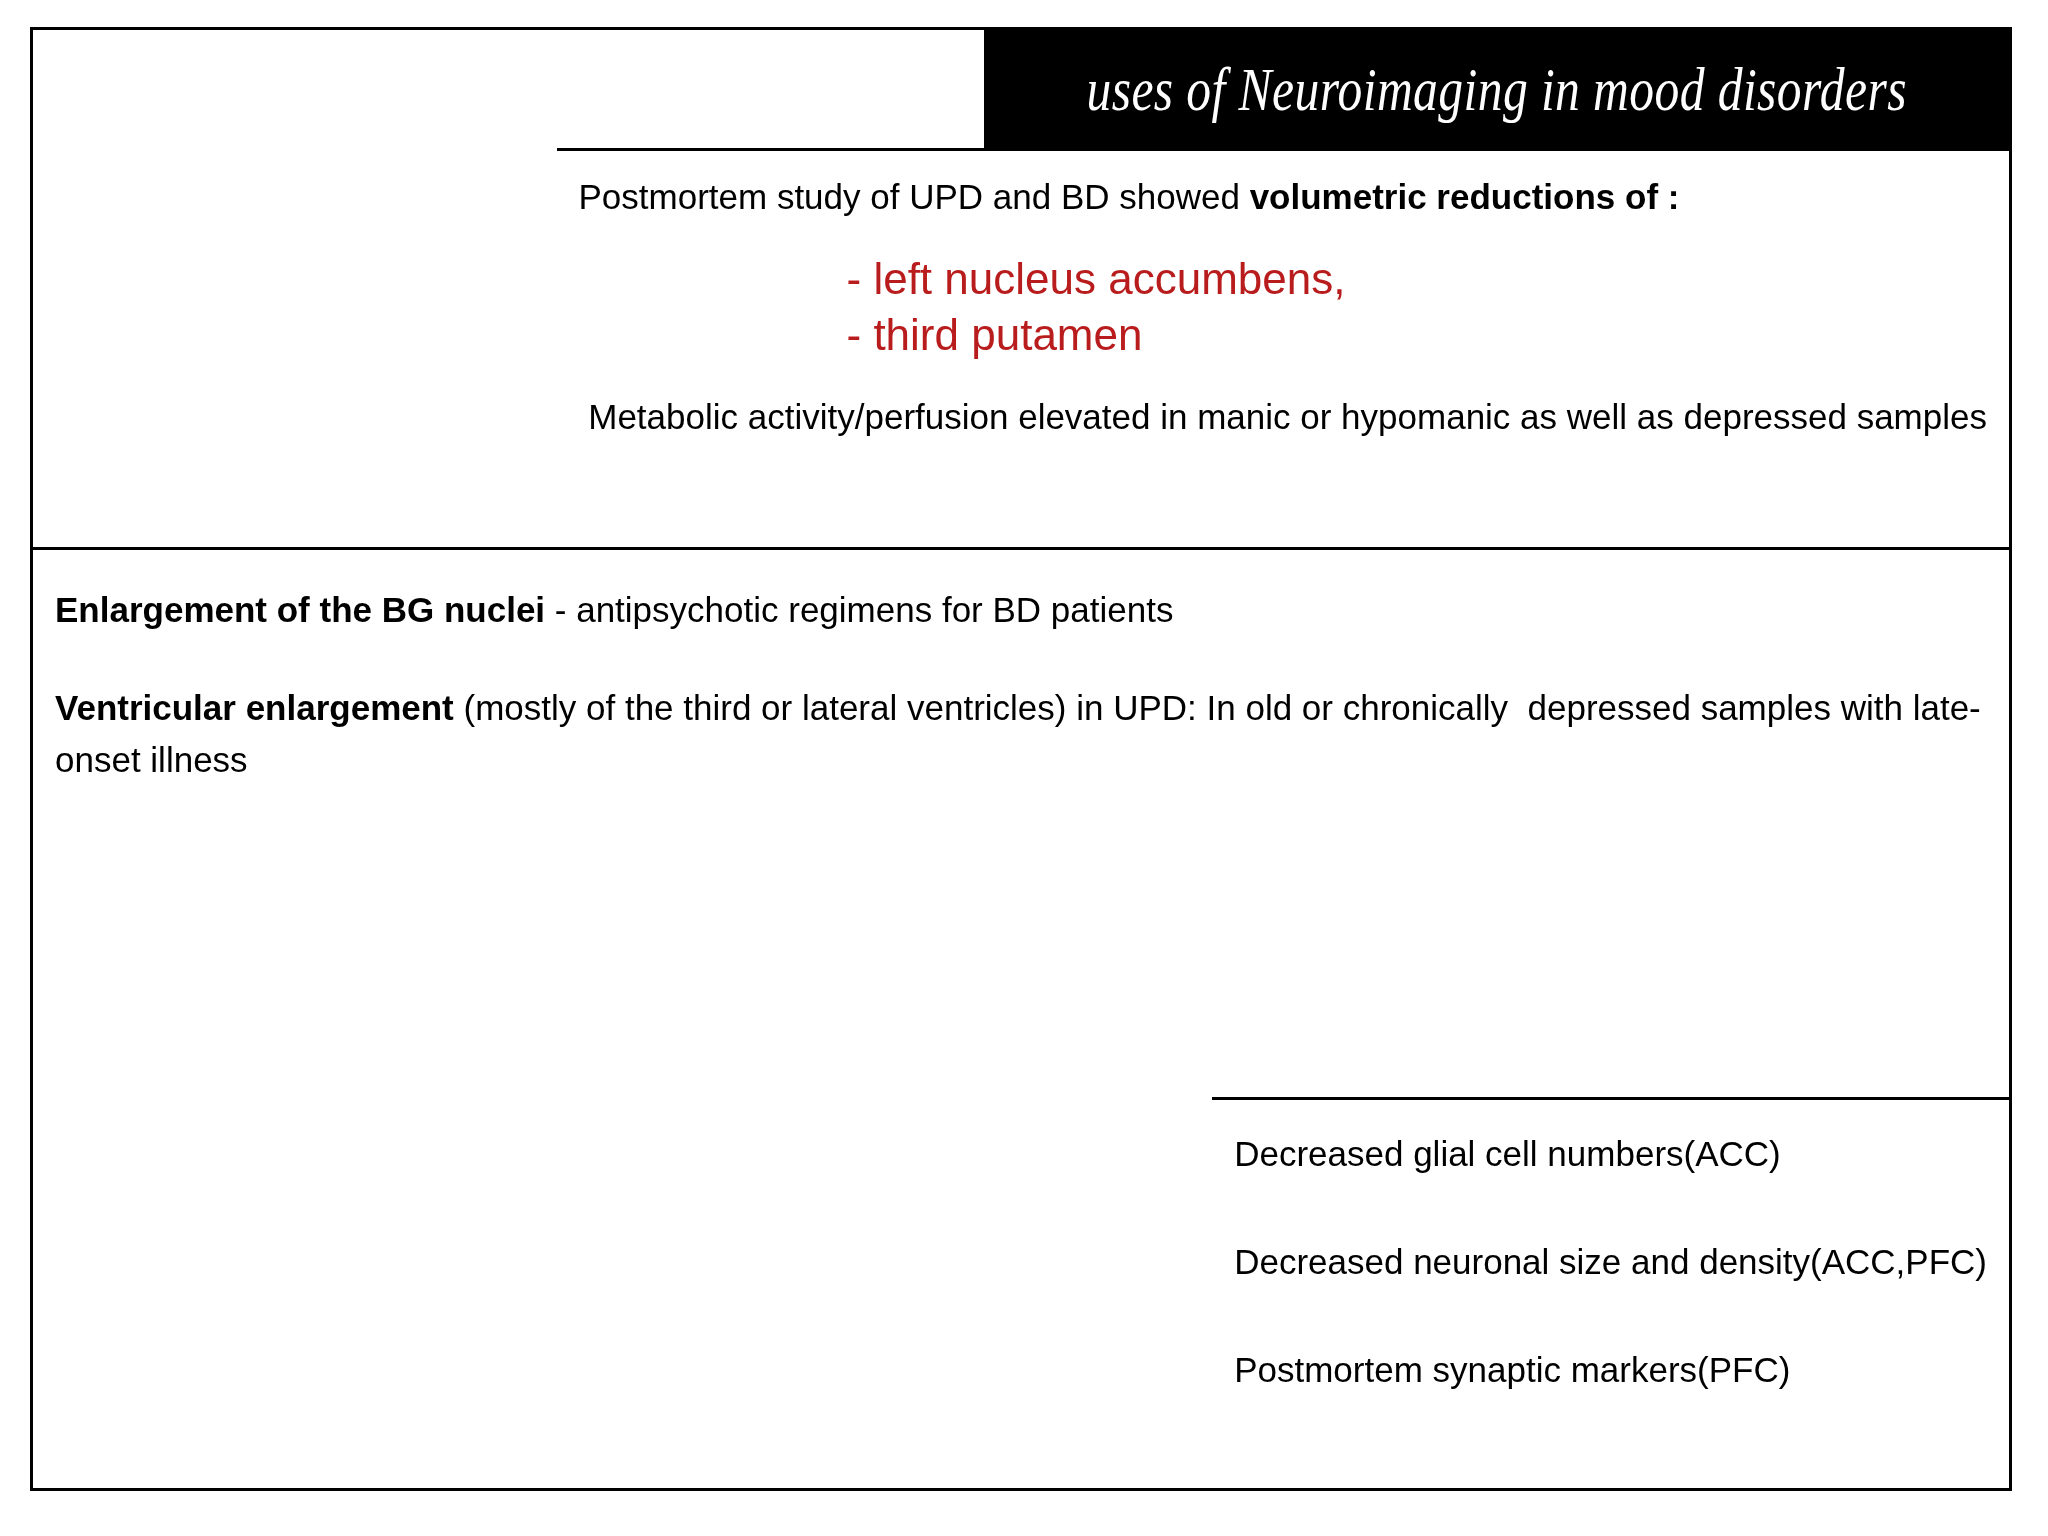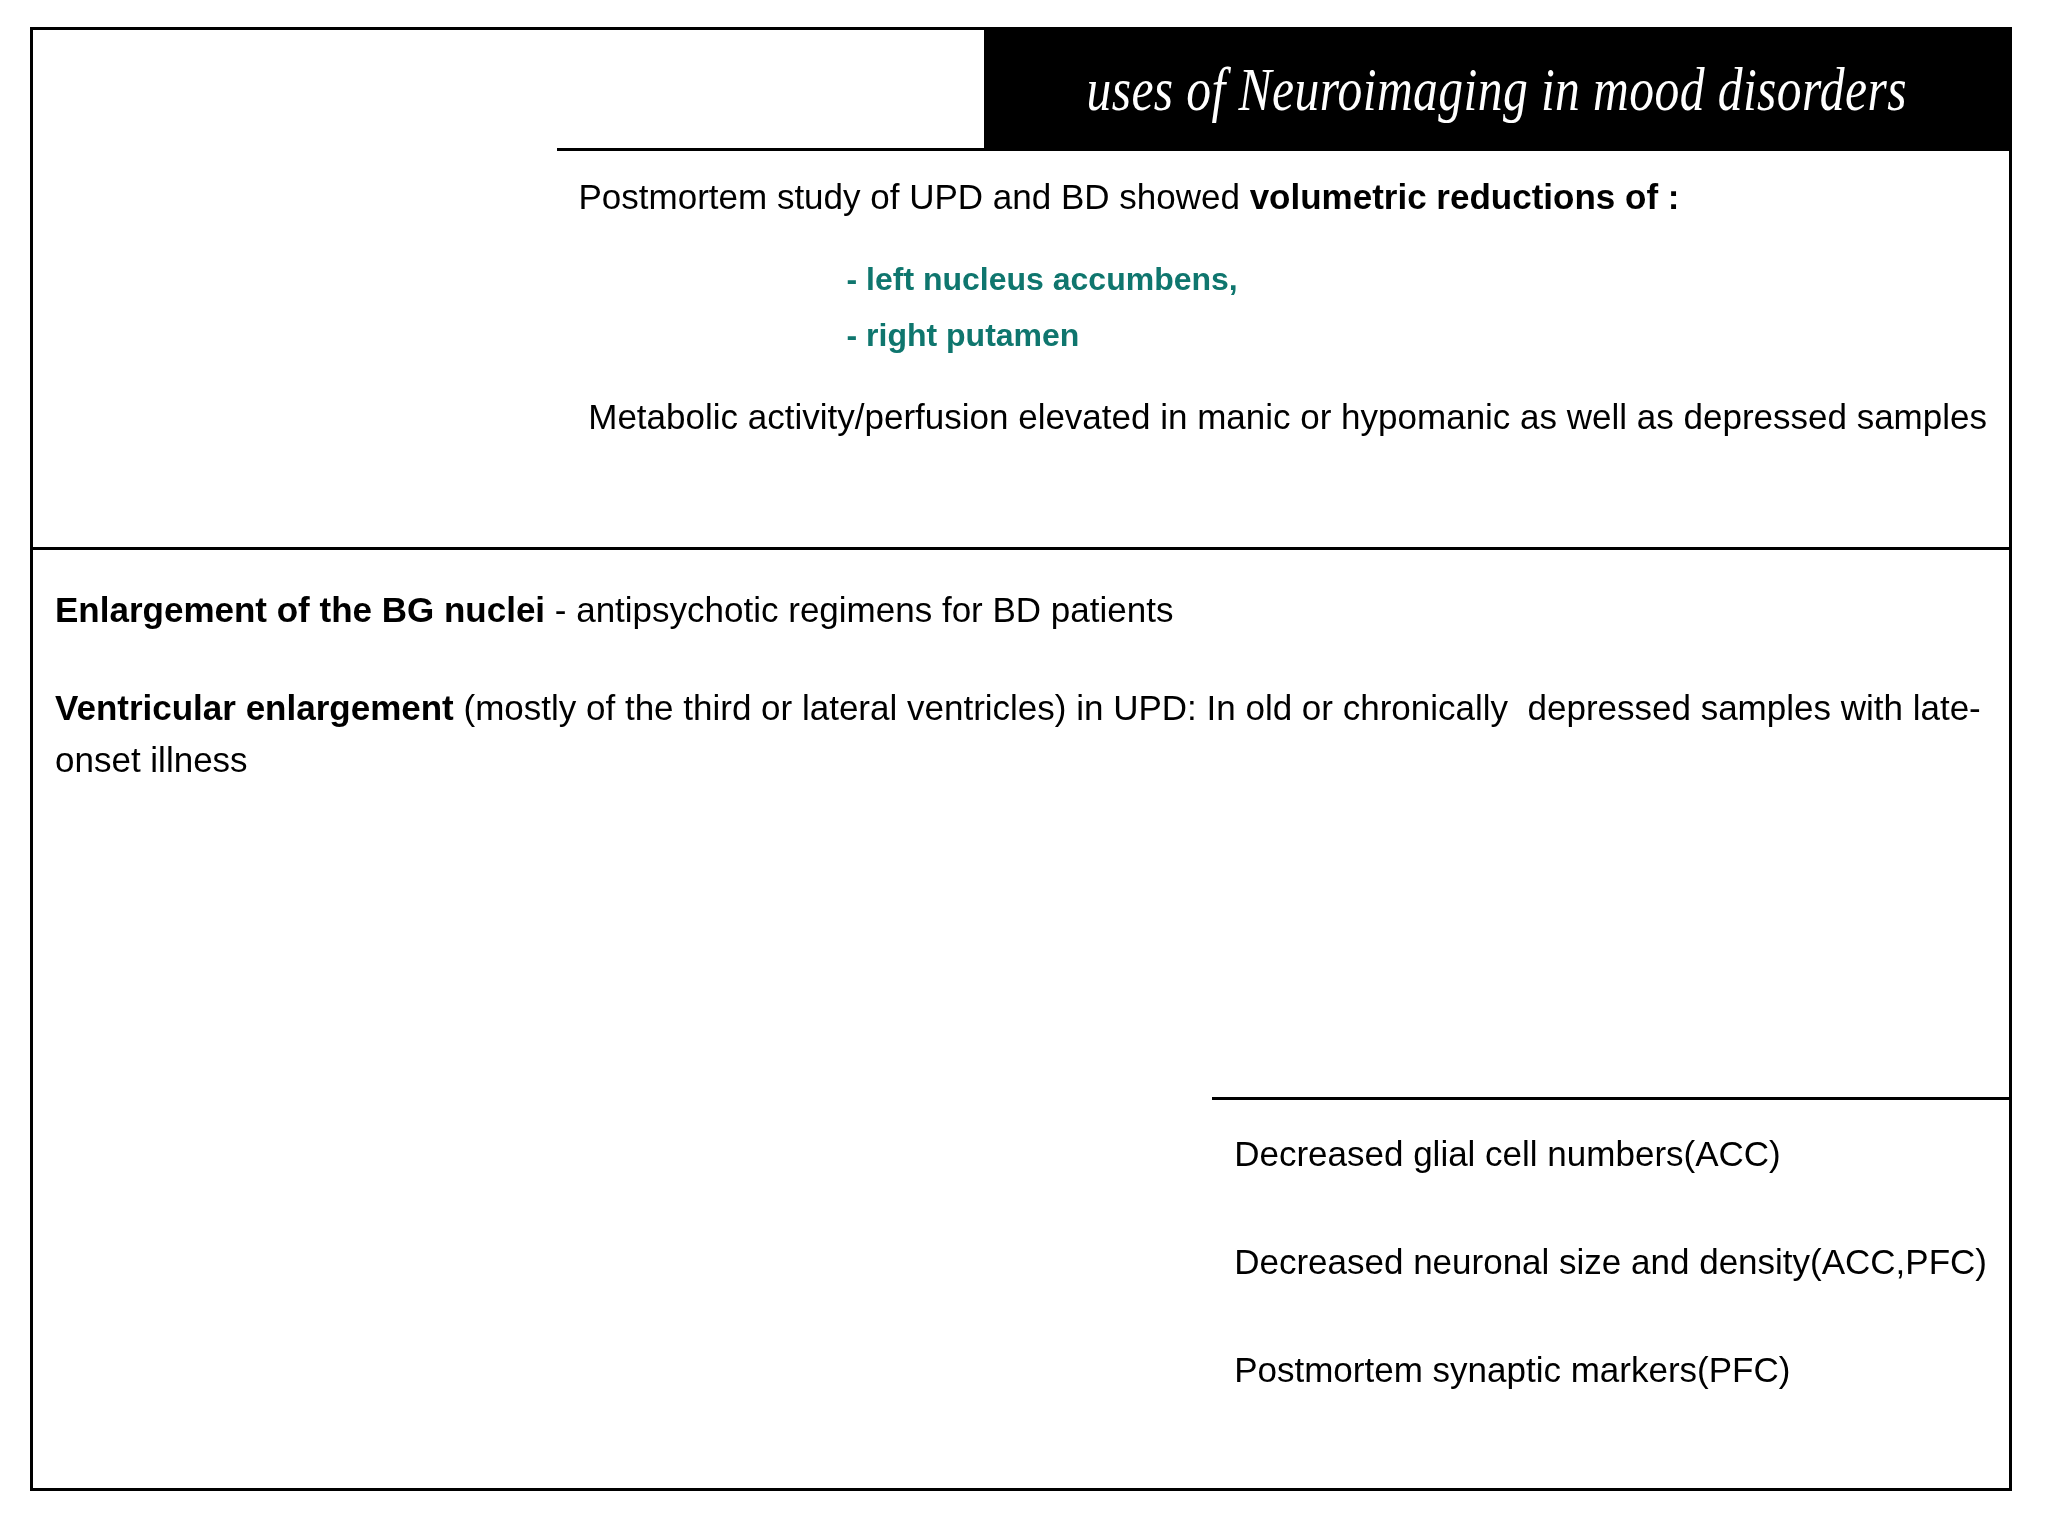--- a/index.html
+++ b/index.html
@@ -92,24 +92,24 @@
   .lead-1   { padding-top: 20px; }
 
   
   .bullets {
     margin: 0;
     padding: 0;
     list-style: none;
   }
   .bullets li {
     font-family: "Liberation Sans", sans-serif;
-    font-size: 32px;
+    font-size: 44px;
     line-height: 56px;
-    font-weight: 700;
-    color: #0f766e;
+    font-weight: 400;
+    color: #b91c1c;
     margin-left: 268px;
     white-space: nowrap;
   }
 
   .row-2-inner { padding-top: 34px; }
   .row-3-inner { padding-top: 28px; }
 
   .para { margin: 0 0 0 0; }
   .gap-med { height: 46px; }
   .gap-big { height: 56px; }
@@ -127,21 +127,21 @@
 
     <div class="row row-1">
       <div class="lead-1">
 
         <p class="ptext para"><span>Postmortem study of UPD and BD showed </span><span class="bold">volumetric reductions of :</span></p>
 
         <div class="spacer-1"></div>
 
         <ul class="bullets">
           <li>- left nucleus accumbens,</li>
-          <li>- right putamen</li>
+          <li>- third putamen</li>
         </ul>
 
         <div class="spacer-1"></div>
 
         <p class="ptext para"> Metabolic activity/perfusion elevated in manic or hypomanic as well as depressed samples</p>
       </div>
     </div>
 
     <div class="row row-2">
       <div class="row-2-inner">

